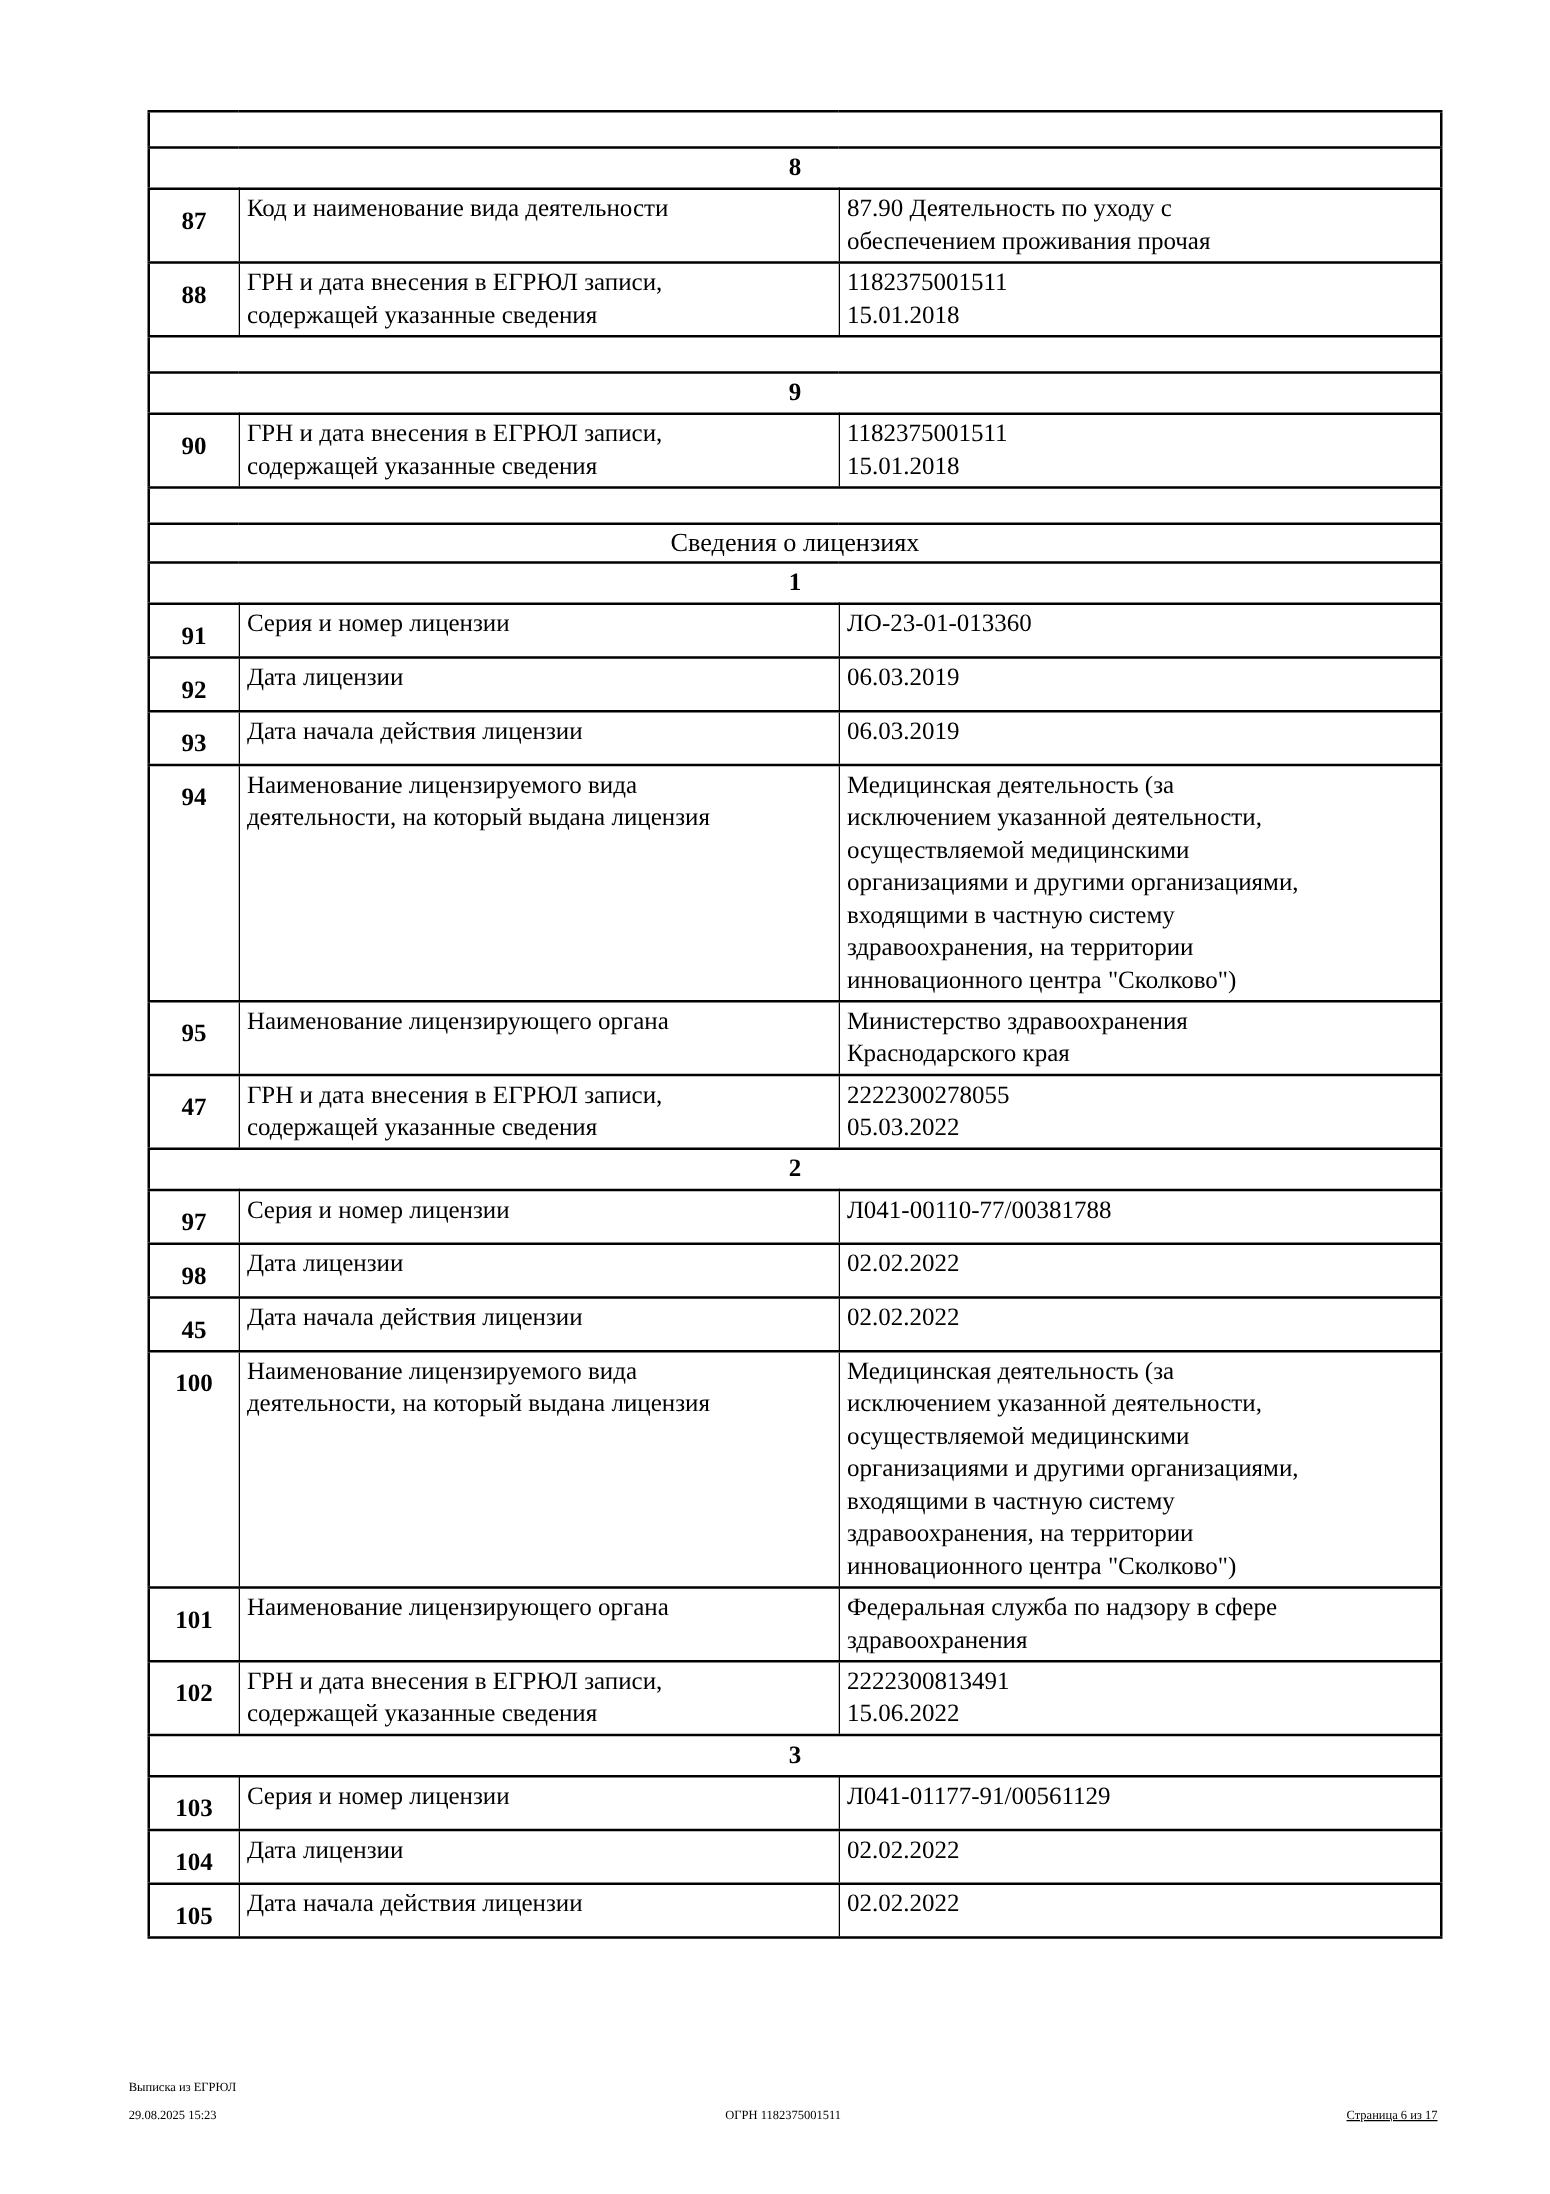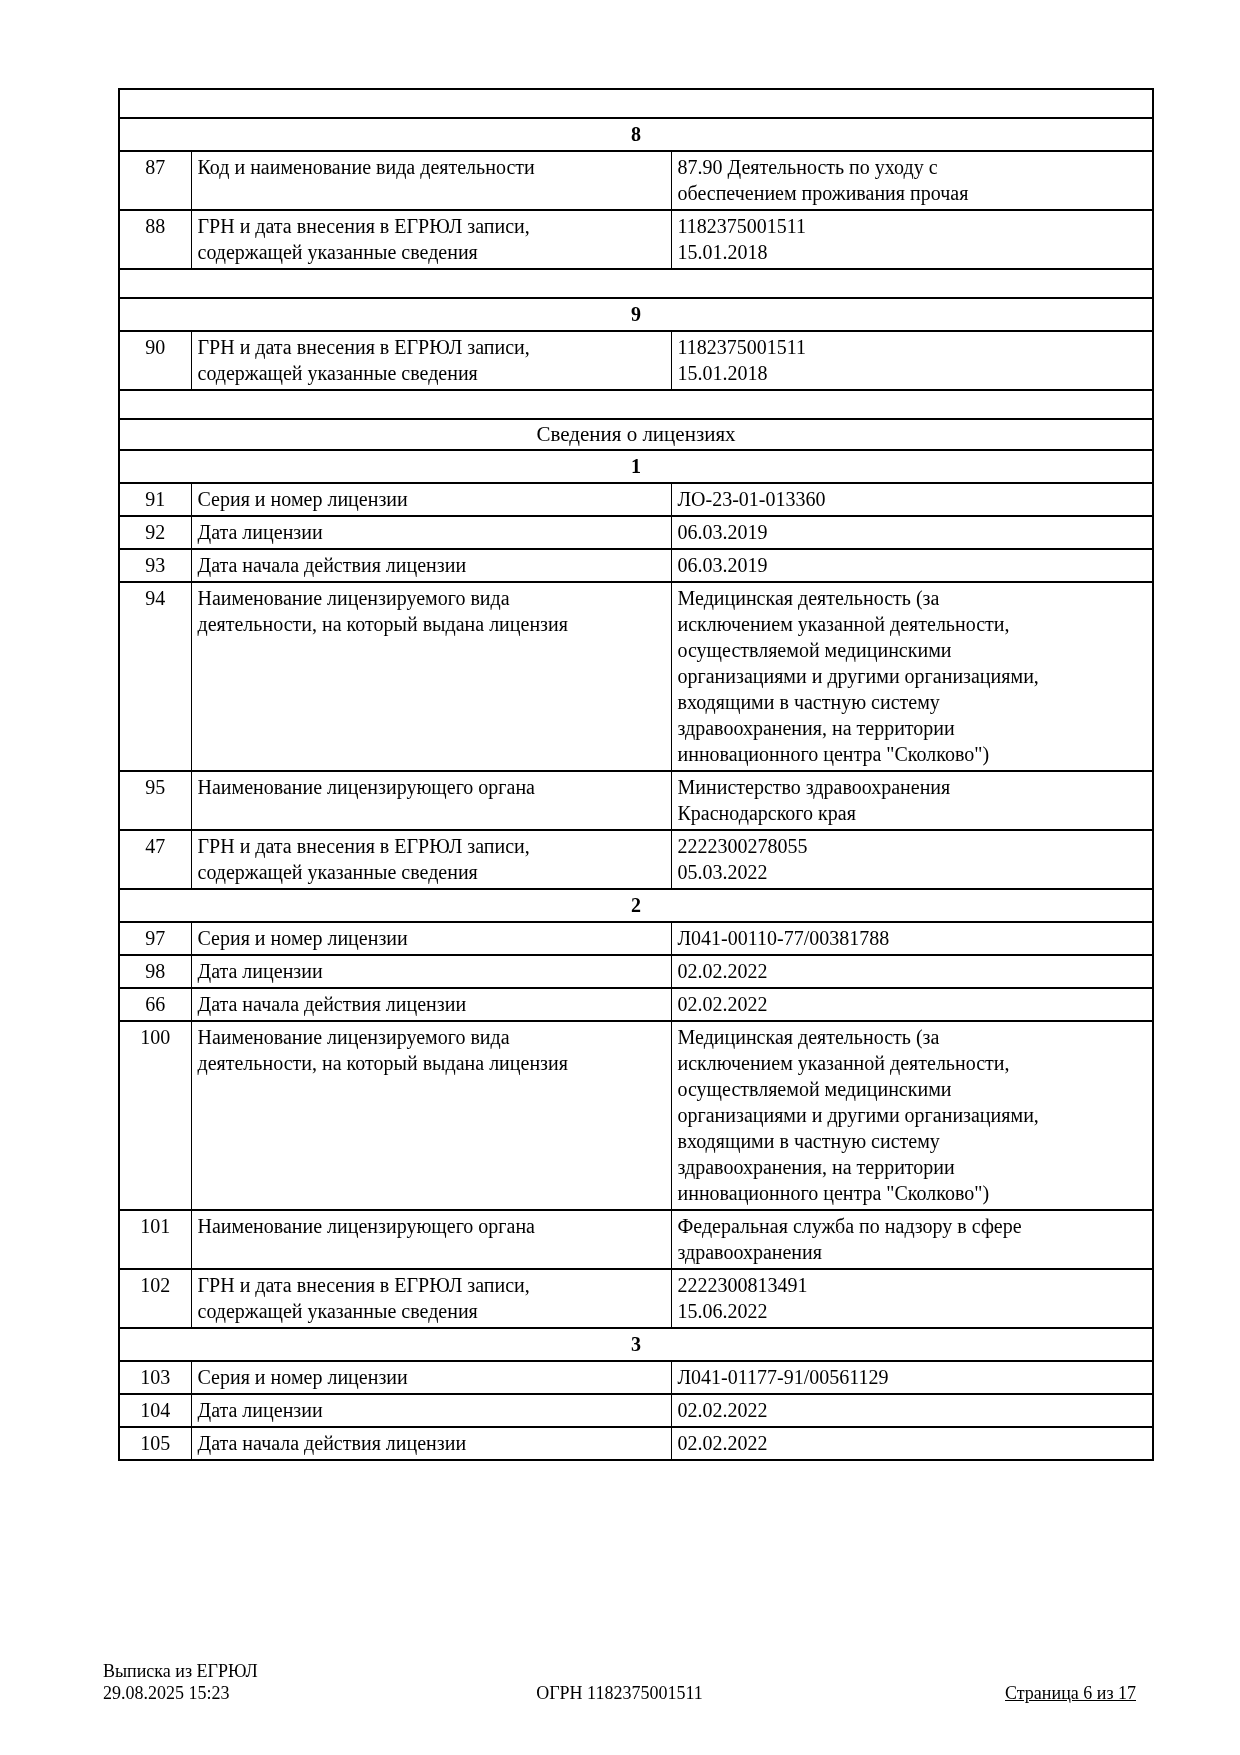--- a/index.html
+++ b/index.html
@@ -27,21 +27,22 @@
   table.egrul td {
     border: 1px solid #000;
     border-top-width: 2px;
     border-bottom-width: 2px;
     vertical-align: top;
     white-space: pre-line;
     word-wrap: break-word;
   }
   td.num {
     text-align: center;
-    padding: 2px 2px 3px 2px;
+    padding: 12px 2px 3px 2px;
+    font-weight: bold;
   }
   td.lbl {
     padding: 2px 4px 3px 6px;
   }
   td.val {
     padding: 2px 20px 3px 6px;
   }
   td.spacer {
     height: 29px;
     padding: 0;
@@ -53,23 +54,23 @@
   }
   td.title {
     text-align: center;
     font-weight: normal;
     font-size: 21px;
     padding: 1px 0 2px 0;
   }
   .footer {
     position: absolute;
     left: 103px;
-    right: 104px;
+    right: 90px;
     top: 1660px;
-    font-size: 18px;
+    font-size: 10px;
     line-height: 22px;
   }
   .footer-line2 {
     position: relative;
     width: 100%;
   }
   .footer-ogrn {
     position: absolute;
     left: 50%;
     transform: translateX(-50%);
@@ -195,21 +196,21 @@
         <td class="num">97</td>
         <td class="lbl">Серия и номер лицензии</td>
         <td class="val">Л041-00110-77/00381788</td>
       </tr>
       <tr>
         <td class="num">98</td>
         <td class="lbl">Дата лицензии</td>
         <td class="val">02.02.2022</td>
       </tr>
       <tr>
-        <td class="num">66</td>
+        <td class="num">45</td>
         <td class="lbl">Дата начала действия лицензии</td>
         <td class="val">02.02.2022</td>
       </tr>
       <tr>
         <td class="num">100</td>
         <td class="lbl">Наименование лицензируемого вида
 деятельности, на который выдана лицензия</td>
         <td class="val">Медицинская деятельность (за
 исключением указанной деятельности,
 осуществляемой медицинскими

